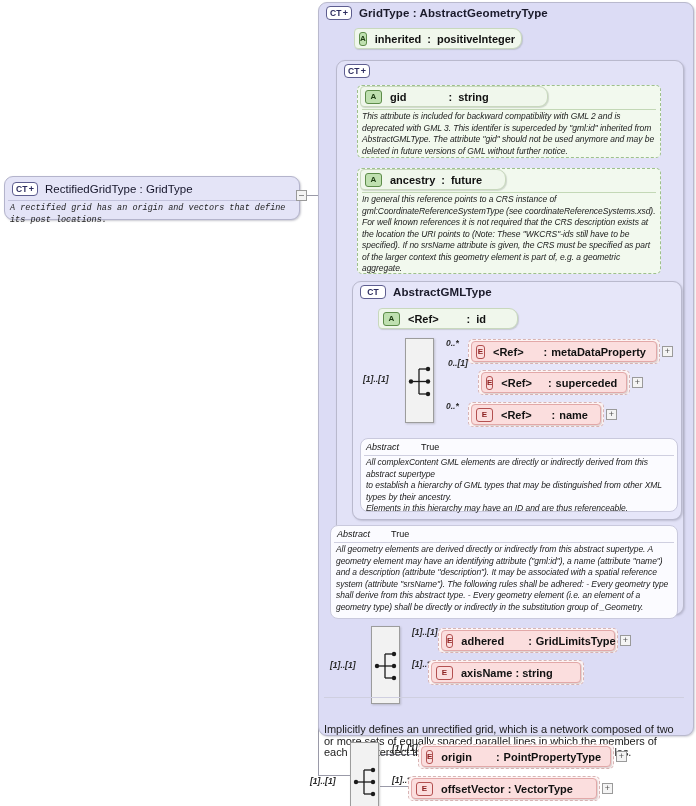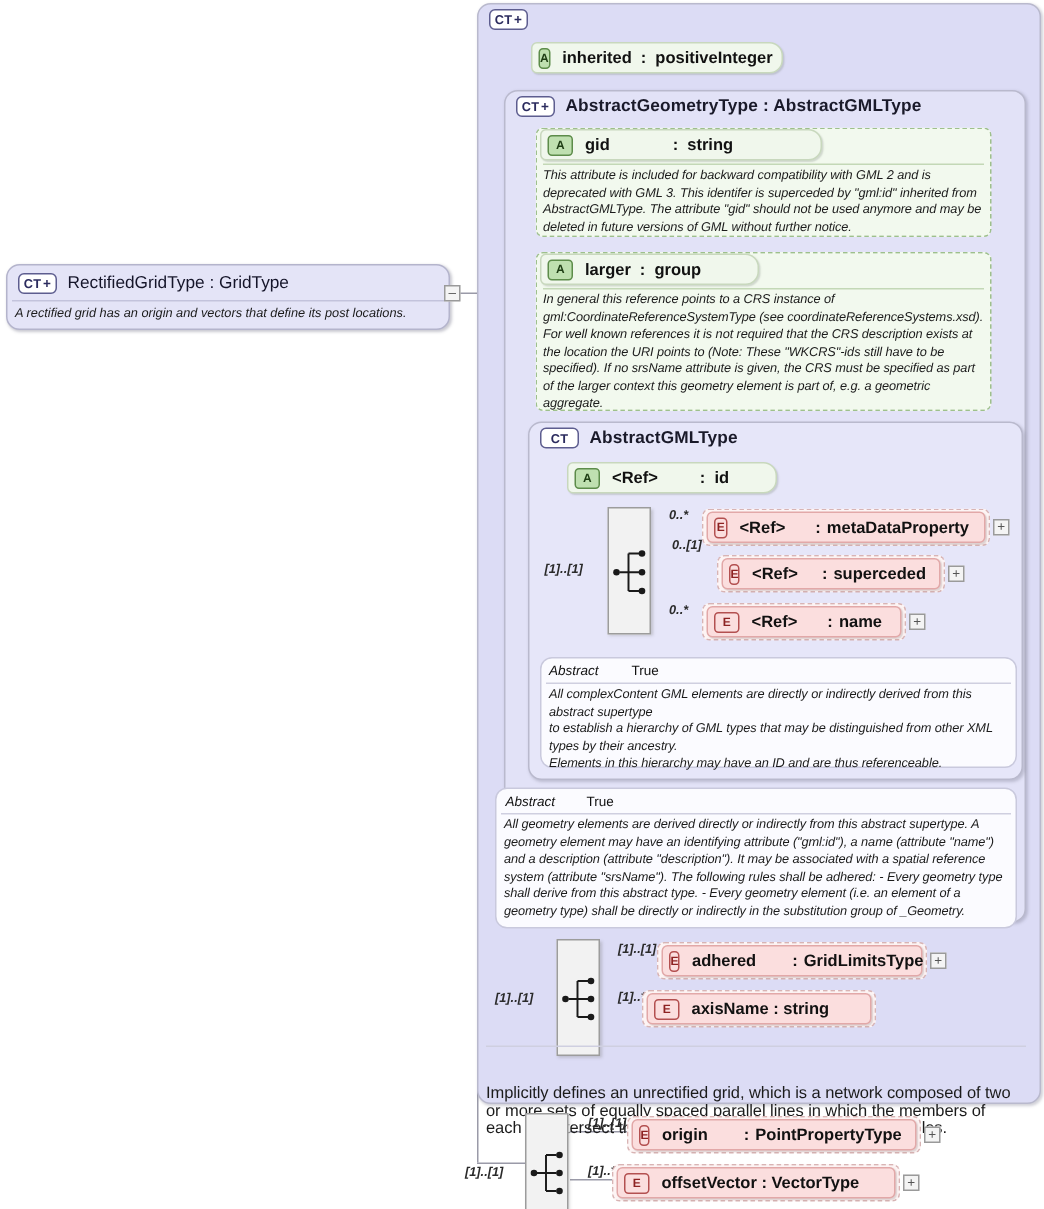--- a/index.html
+++ b/index.html
@@ -267,20 +267,21 @@
     font-size: 11.5px;
     font-weight: normal;
     color: #15152a;
   }
   .root-doc {
     position: absolute;
     font-size: 8.5px;
     font-style: italic;
     color: #1b1b1b;
     line-height: 11.5px;
+    font-family: Liberation Mono, monospace;
   }
   .hr-lilac {
     position: absolute;
     border-top: 1px solid #c3c3dc;
     height: 0;
   }
 
   
   .doc-block {
     position: absolute;
@@ -356,55 +357,55 @@
   <div class="line-h" style="left:380px; top:754px; width:38px;"></div>
   <div class="line-h" style="left:380px; top:786px; width:28px;"></div>
 
   <div class="ct-panel" style="left:318px; top:2px; width:376px; height:734px;">
   </div>
   <div class="ct-title" style="left:326px; top:6px;">
     <span class="badge-ct">
       <span>CT</span>
         <span class="plus">+</span>
     </span>
+    <span class="label">GridType : AbstractGeometryType</span>
   </div>
 
   <div class="attr-row" style="left:354px; top:28px; width:168px;">
     <span class="badge-a">A</span>
     <span class="name">inherited</span>
     <span class="sep" style="margin-left:6px;">:</span>
     <span class="name" style="margin-left:4px;">positiveInteger</span>
   </div>
 
   <div class="ct-panel level2" style="left:336px; top:60px; width:348px; height:555px;">
   </div>
   <div class="ct-title" style="left:344px; top:64px;">
     <span class="badge-ct">
       <span>CT</span>
         <span class="plus">+</span>
     </span>
-    <span class="label">AbstractGeometryType : AbstractGMLType</span>
   </div>
 
   <div class="attr-doc-box" style="left:357px; top:85px; width:304px; height:73px;"></div>
   <div class="attr-row" style="left:360px; top:86px; width:188px;">
     <span class="badge-a">A</span>
     <span class="name">gid</span>
     <span class="sep" style="margin-left:42px;">:</span>
     <span class="name" style="margin-left:4px;">string</span>
   </div>
   <div class="hr-green" style="left:362px; top:109px; width:294px;"></div>
   <div class="attr-doc-text" style="left:362px; top:111px; width:296px;">This attribute is included for backward compatibility with GML 2 and is deprecated with GML 3. This identifer is superceded by "gml:id" inherited from AbstractGMLType. The attribute "gid" should not be used anymore and may be deleted in future versions of GML without further notice.</div>
 
   <div class="attr-doc-box" style="left:357px; top:168px; width:304px; height:106px;"></div>
   <div class="attr-row" style="left:360px; top:169px; width:146px;">
     <span class="badge-a">A</span>
-    <span class="name">larger</span>
+    <span class="name">ancestry</span>
     <span class="sep" style="margin-left:6px;">:</span>
-    <span class="name" style="margin-left:4px;">group</span>
+    <span class="name" style="margin-left:4px;">future</span>
   </div>
   <div class="hr-green" style="left:362px; top:192px; width:294px;"></div>
   <div class="attr-doc-text" style="left:362px; top:194px; width:297px;">In general this reference points to a CRS instance of gml:CoordinateReferenceSystemType (see coordinateReferenceSystems.xsd). For well known references it is not required that the CRS description exists at the location the URI points to (Note: These "WKCRS"-ids still have to be specified).  If no srsName attribute is given, the CRS must be specified as part of the larger context this geometry element is part of, e.g. a geometric aggregate.</div>
 
   <div class="ct-panel level3" style="left:352px; top:281px; width:330px; height:239px;">
   </div>
   <div class="ct-title" style="left:360px; top:285px;">
     <span class="badge-ct">
       <span>CT</span>
     </span>

